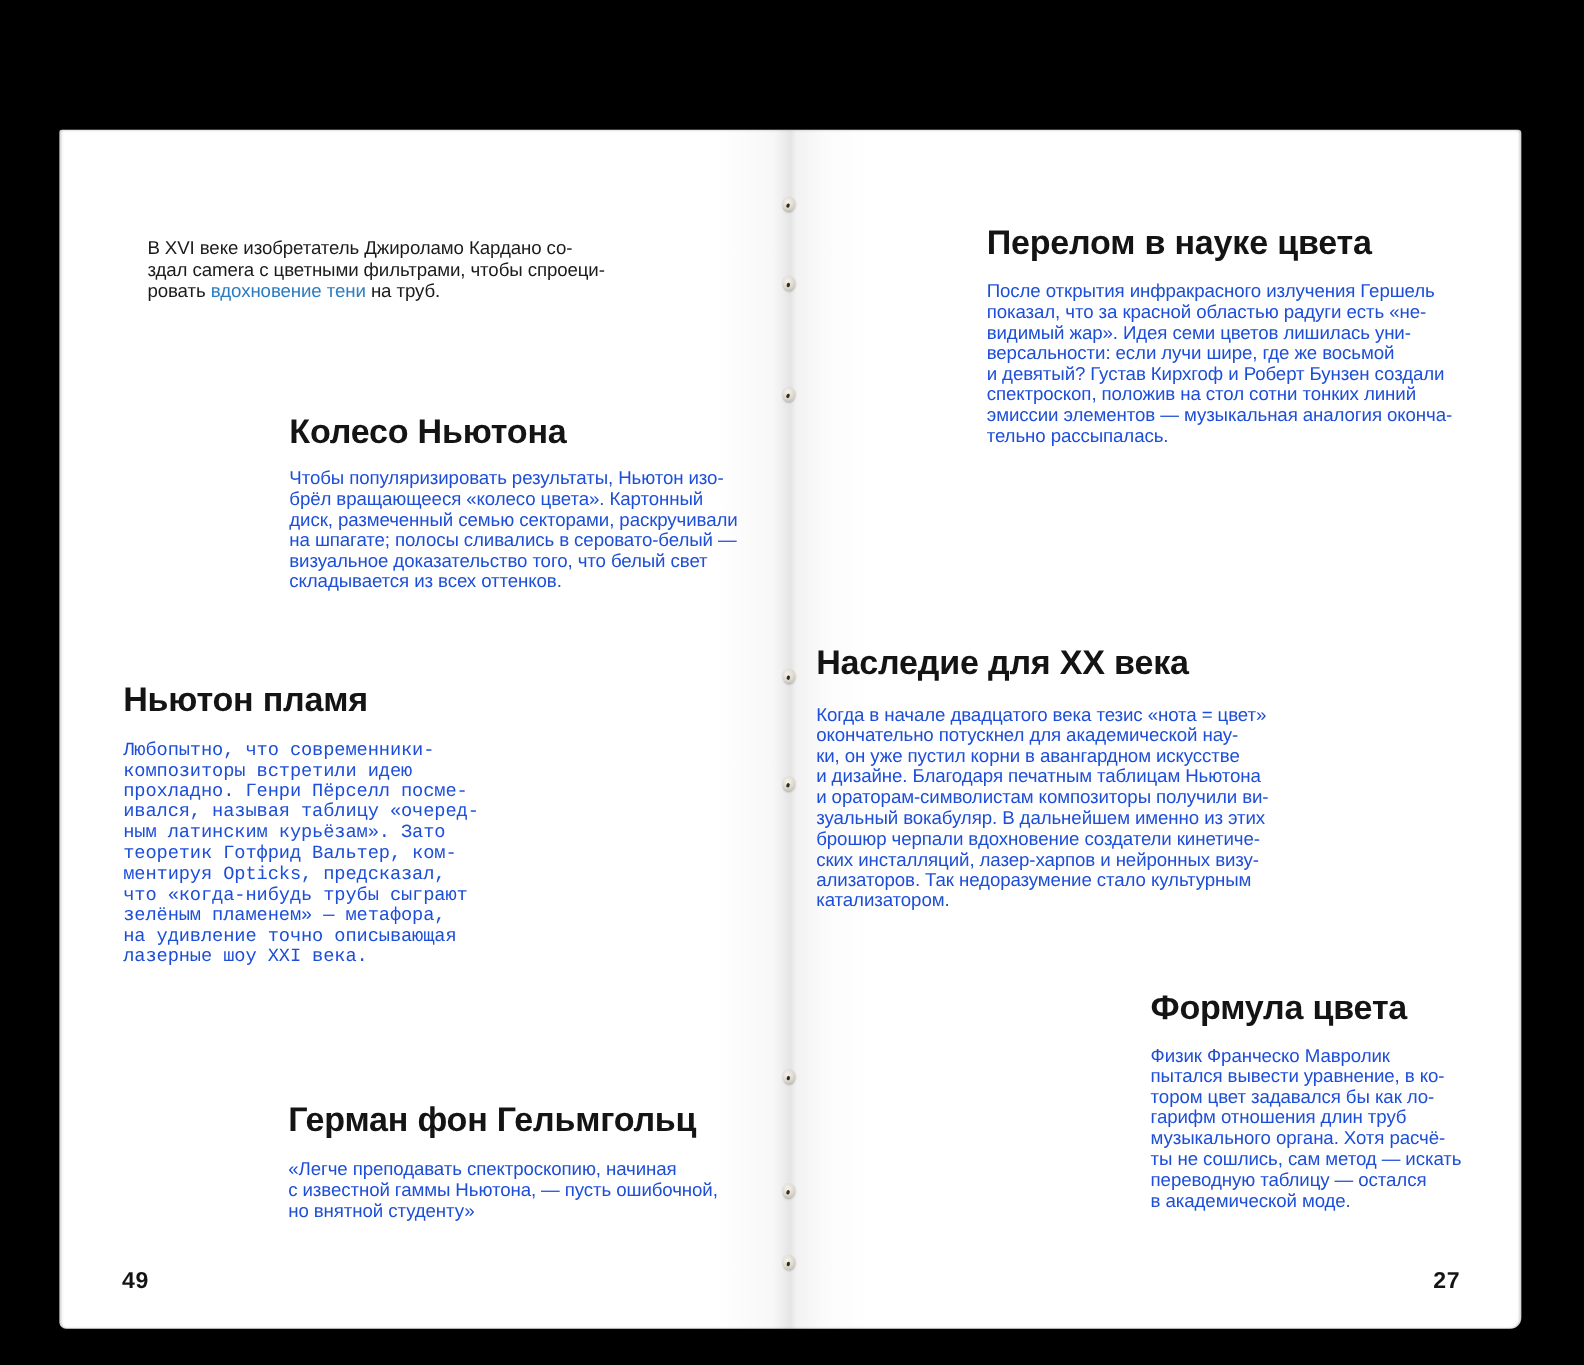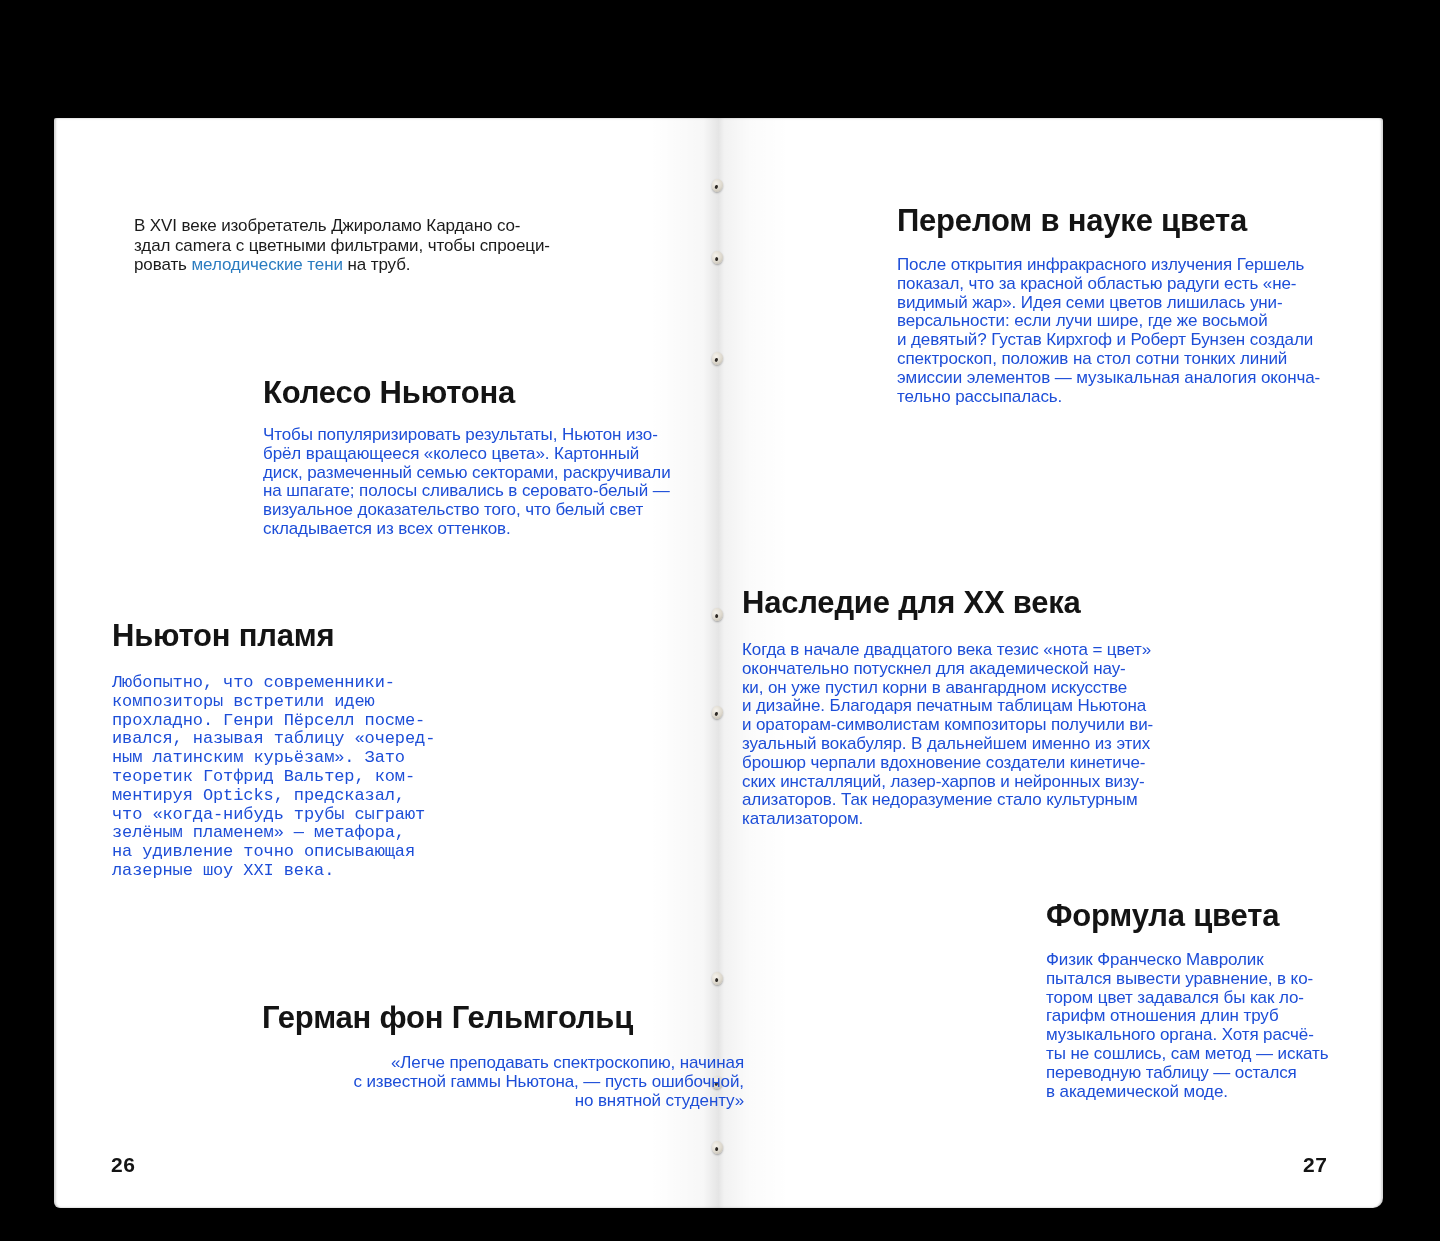--- a/index.html
+++ b/index.html
@@ -124,21 +124,21 @@
     <div class="stitch" style="top:588px"></div>
     <div class="stitch" style="top:854px"></div>
     <div class="stitch" style="top:958px"></div>
     <div class="stitch" style="top:1023px"></div>
 
     <section>
 
       <p class="note" style="left:56px; top:98px;">
         <span class="nline">В XVI веке изобретатель Джироламо Кардано со-</span>
         <span class="nline">здал camera с цветными фильтрами, чтобы спроеци-</span>
-        <span class="nline"><span>ровать </span><a class="link">мелодические тени</a><span> на труб.</span></span>
+        <span class="nline"><span>ровать </span><a class="link">вдохновение тени</a><span> на труб.</span></span>
       </p>
 
       <h2 class="h" style="left:209px; top:258px;">Колесо Ньютона</h2>
       <p class="body" style="left:209px; top:308px; width:480px;">Чтобы популяризировать результаты, Ньютон изо-
 брёл вращающееся «колесо цвета». Картонный
 диск, размеченный семью секторами, раскручивали
 на шпагате; полосы сливались в серовато-белый —
 визуальное доказательство того, что белый свет
 складывается из всех оттенков.</p>
 
@@ -149,25 +149,25 @@
 ивался, называя таблицу «очеред-
 ным латинским курьёзам». Зато
 теоретик Готфрид Вальтер, ком-
 ментируя Opticks, предсказал,
 что «когда-нибудь трубы сыграют
 зелёным пламенем» — метафора,
 на удивление точно описывающая
 лазерные шоу XXI века.</p>
 
       <h2 class="h" style="left:208px; top:883px;">Герман фон Гельмгольц</h2>
-      <p class="body" style="left:220px; top:936px; width:470px;text-align:right;">«Легче преподавать спектроскопию, начиная
+      <p class="body" style="left:208px; top:936px; width:470px;">«Легче преподавать спектроскопию, начиная
 с известной гаммы Ньютона, — пусть ошибочной,
 но внятной студенту»</p>
 
-      <div class="pagenum" style="left:57px; top:1036px;">26</div>
+      <div class="pagenum" style="left:57px; top:1036px;">49</div>
     </section>
 
     <section>
 
       <h2 class="h" style="left:843px; top:86px;">Перелом в науке цвета</h2>
       <p class="body" style="left:843px; top:138px; width:480px;">После открытия инфракрасного излучения Гершель
 показал, что за красной областью радуги есть «не-
 видимый жар». Идея семи цветов лишилась уни-
 версальности: если лучи шире, где же восьмой
 и девятый? Густав Кирхгоф и Роберт Бунзен создали

